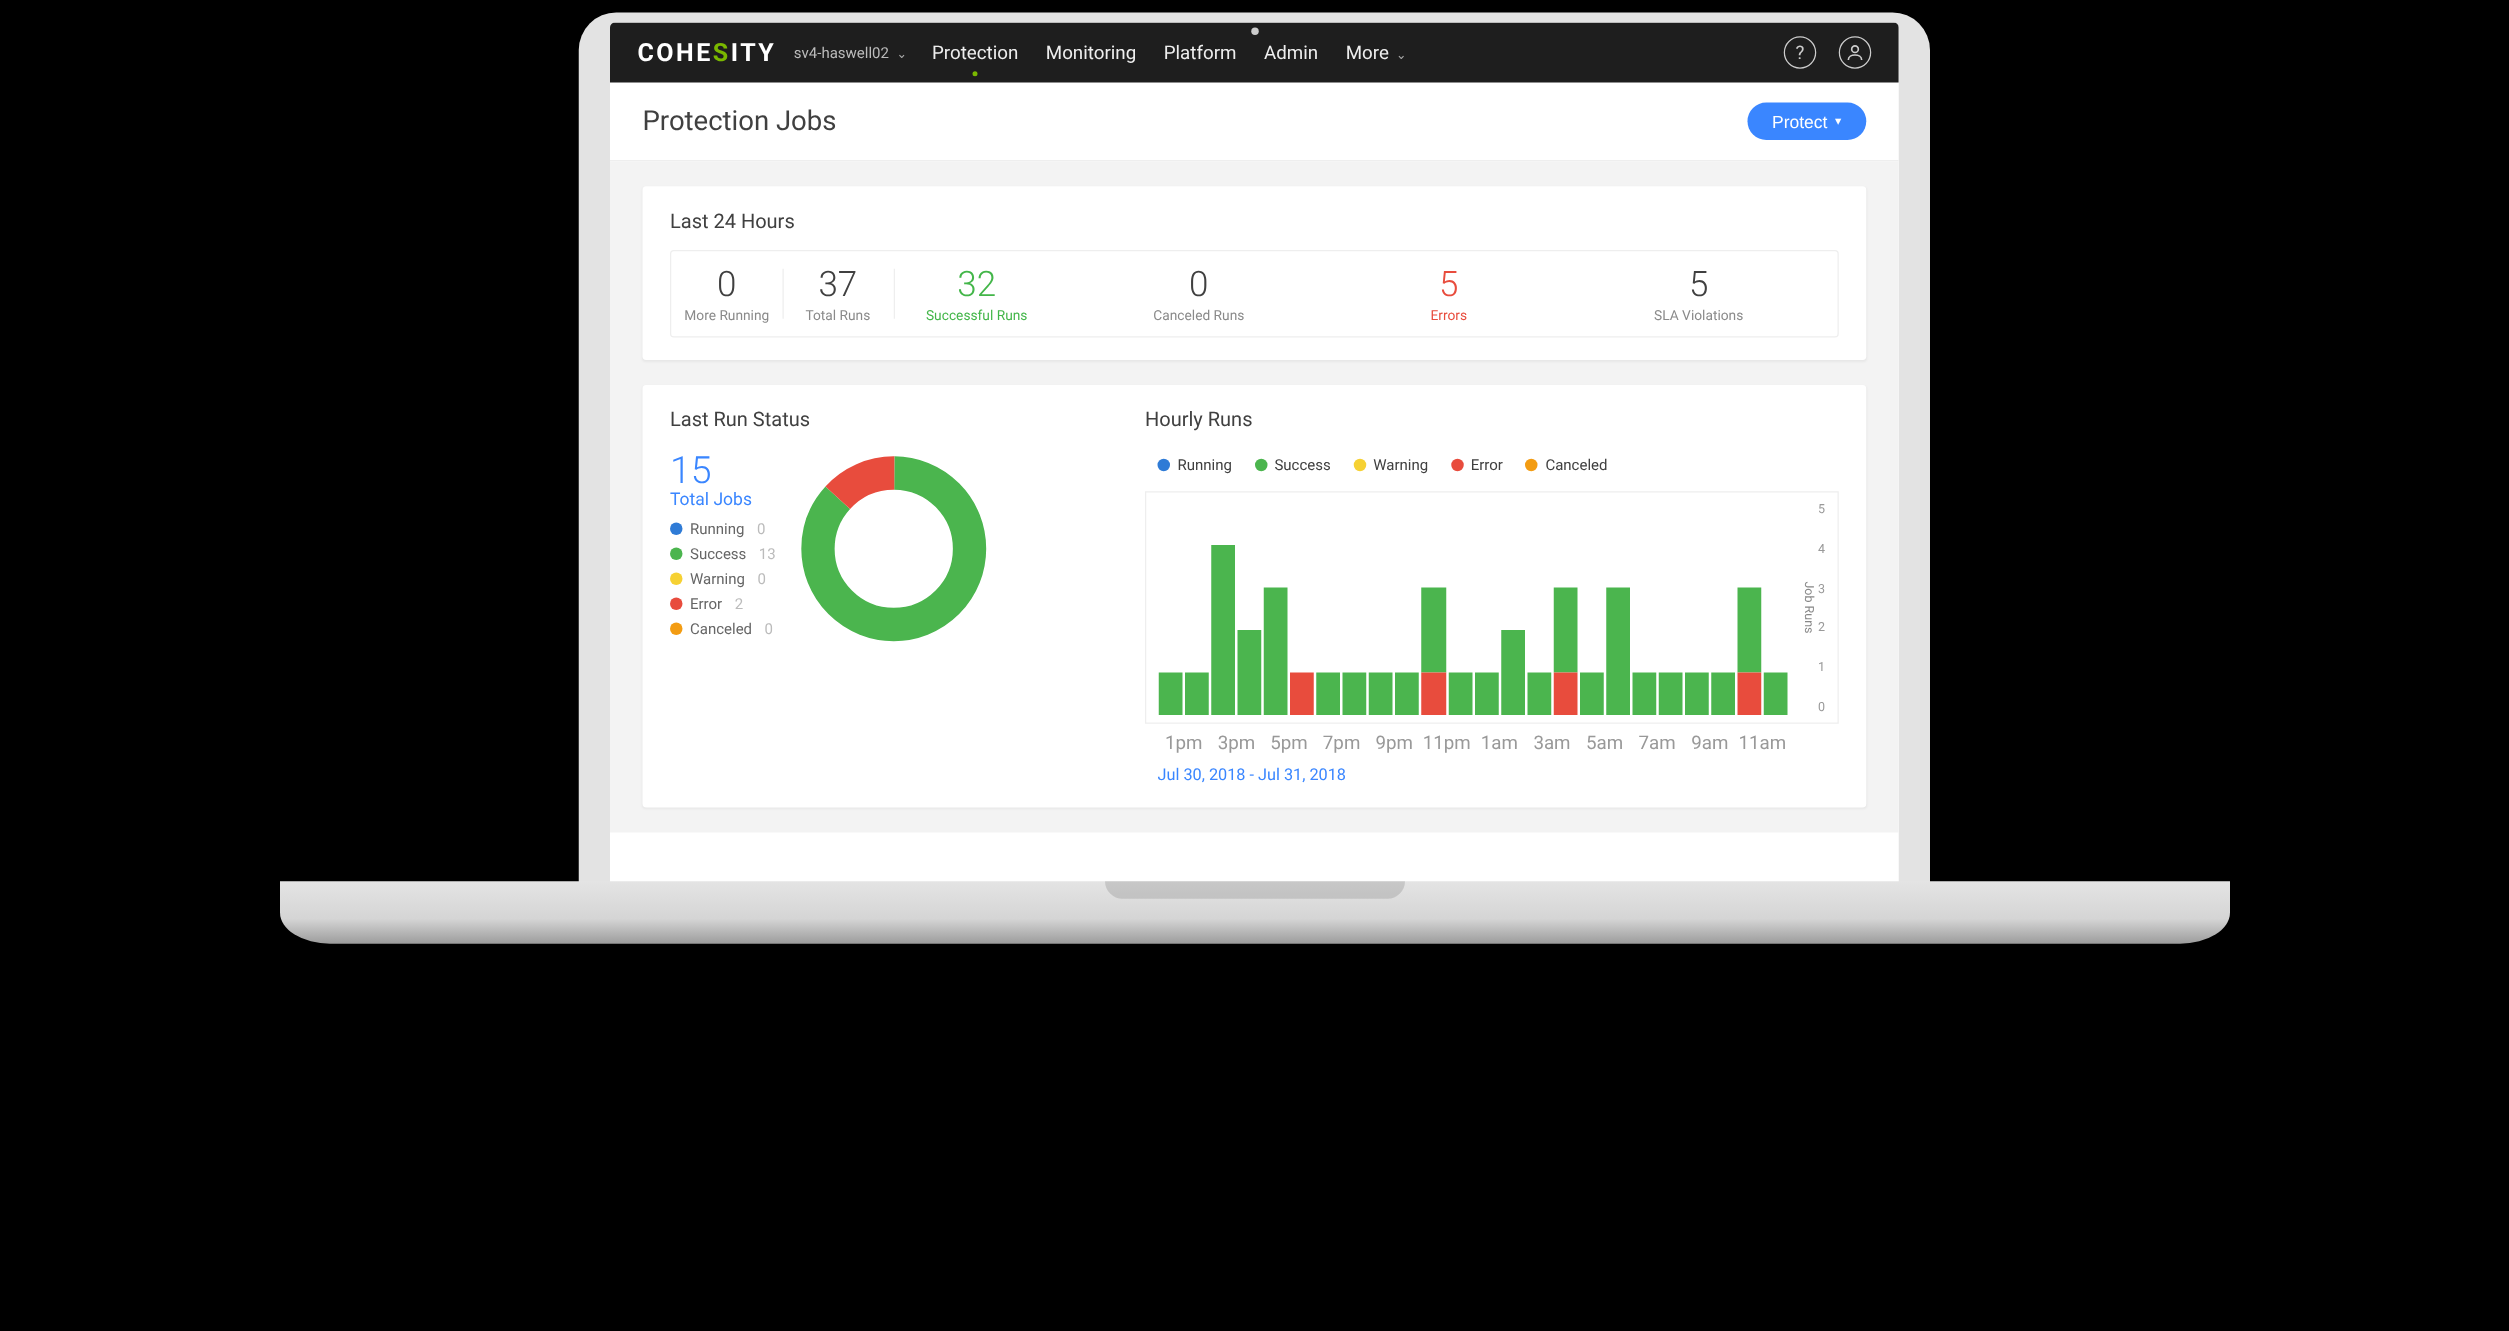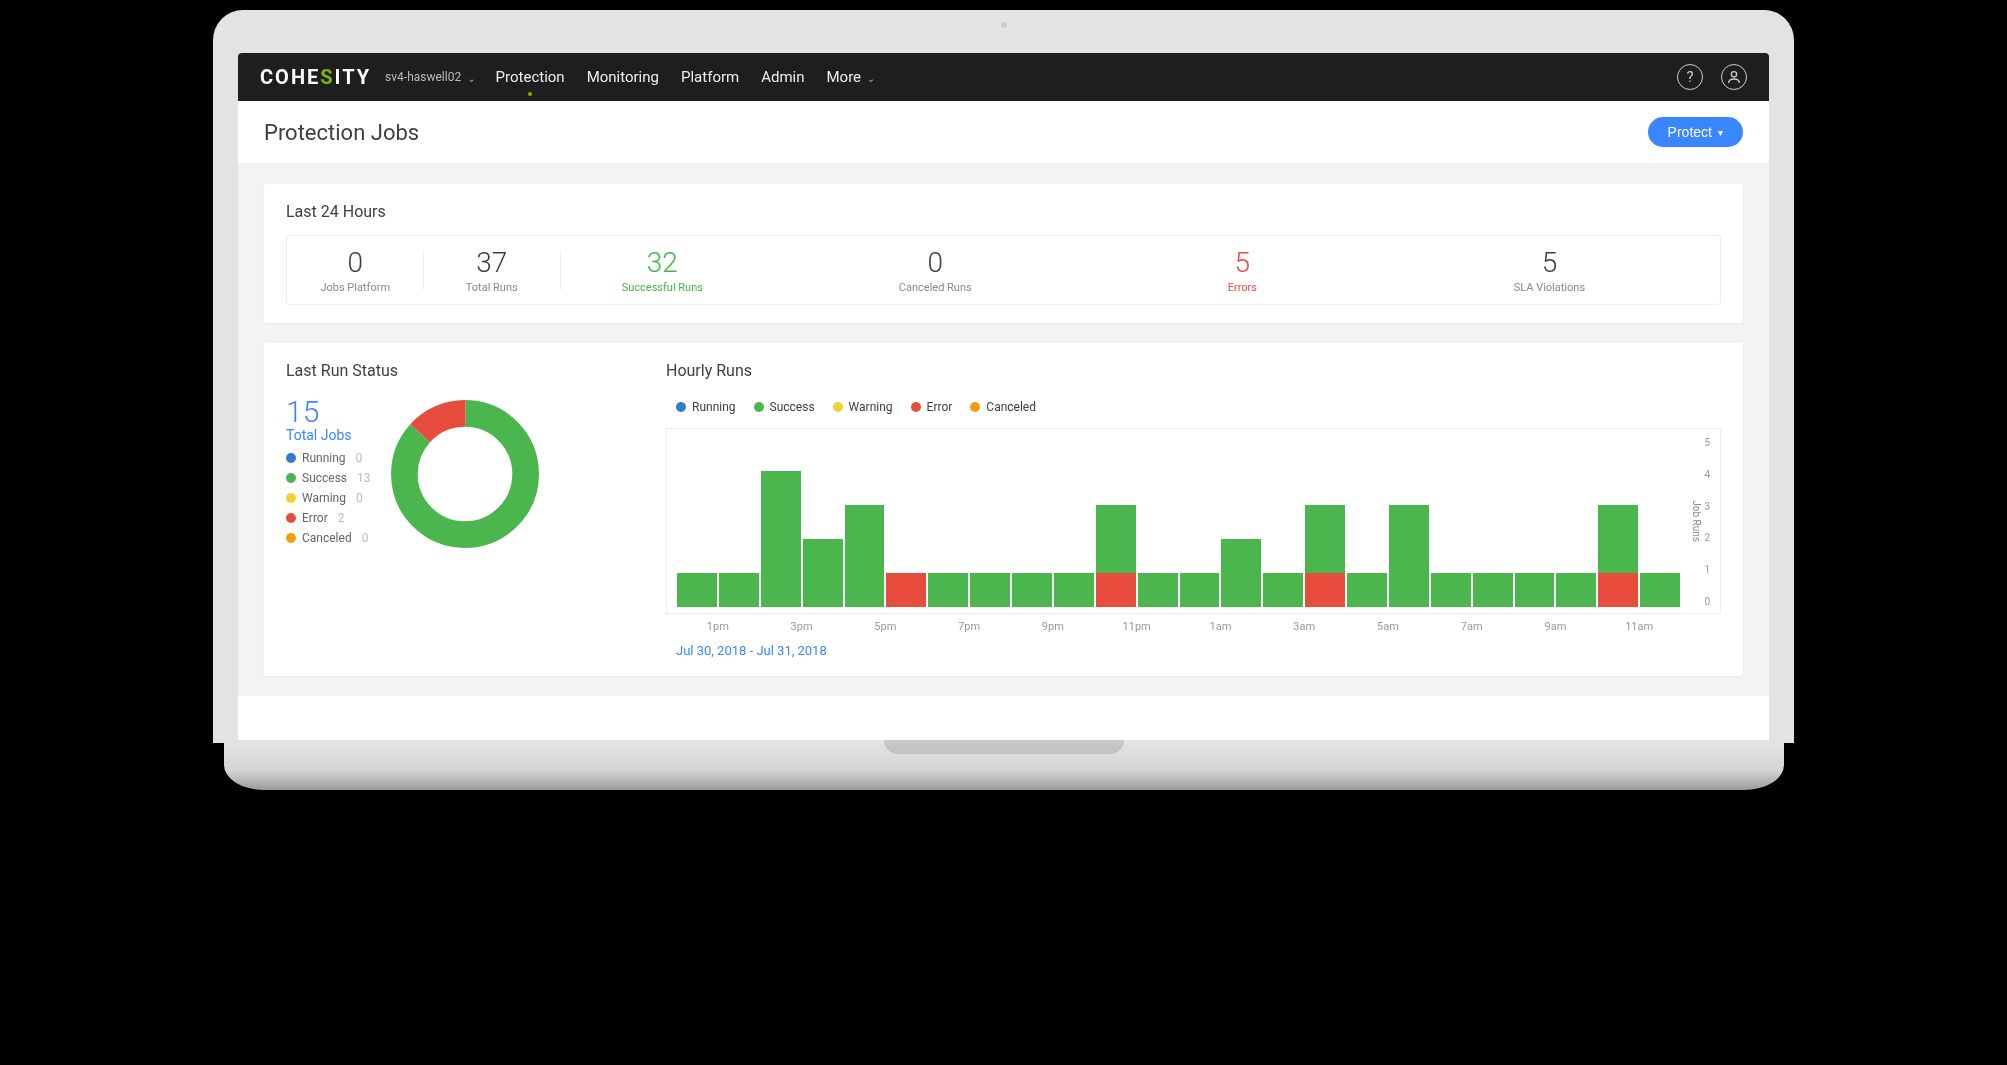--- a/index.html
+++ b/index.html
@@ -1,17 +1,17 @@
 <!DOCTYPE html>
 <html><head>
 <meta charset="utf-8">
 <style>
 * { box-sizing: border-box; margin: 0; padding: 0; }
 body { font-family: -apple-system, BlinkMacSystemFont, "Segoe UI", Roboto, Helvetica, Arial, sans-serif; background: #000; display: flex; justify-content: center; align-items: flex-start; padding: 10px; }
-.laptop-frame { background: #e3e3e3; border-radius: 30px 30px 0 0; padding: 43px 25px 0; width: 1581px; box-shadow: 0 5px 20px rgba(0,0,0,0.5); position: relative; }
+.laptop-frame { background: #e3e3e3; border-radius: 30px 30px 0 0; padding: 8px 25px 0; width: 1081px; box-shadow: 0 5px 20px rgba(0,0,0,0.5); position: relative; }
 .camera { position: absolute; top: 12px; left: 50%; transform: translateX(-50%); width: 6px; height: 6px; background: #ccc; border-radius: 50%; }
 .screen { background: #fff; border-radius: 4px 4px 0 0; overflow: hidden; min-height: 690px; }
 .laptop-base { width: 1560px; height: 50px; background: linear-gradient(to bottom, #e4e4e4 0%, #d5d5d5 60%, #9c9c9c 100%); border-radius: 0 0 40px 40px/0 0 25px 25px; margin-top: -3px; position: relative; }
 .laptop-base::before { content: ""; position: absolute; top: 0; left: 50%; transform: translateX(-50%); width: 240px; height: 14px; background: rgba(0,0,0,0.12); border-radius: 0 0 14px 14px; }
 
 .topbar { background: #1e1e1e; color: #fff; display: flex; align-items: center; padding: 0 22px; height: 48px; }
 .brand { font-size: 20px; font-weight: 700; letter-spacing: 2px; margin-right: 14px; }
 .brand .s-green { color: #7ab800; }
 .cluster { color: #bbb; font-size: 12px; margin-right: 20px; display: inline-flex; align-items: flex-end; gap: 4px; }
 .nav { display: flex; gap: 22px; font-size: 15px; }
@@ -56,21 +56,21 @@
 .leg-val { color: #bbb; margin-left: 4px; }
 
 .hr-legend { display: flex; gap: 18px; font-size: 12px; color: #404040; margin: 0 0 8px 10px; }
 .hr-legend .dot { width: 10px; height: 10px; }
 .chart-wrap { position: relative; border: 1px solid #eee; padding: 8px 40px 6px 10px; }
 .y-axis-label { position: absolute; right: 2px; top: 50%; transform: translateY(-50%) rotate(90deg); font-size: 10px; color: #888; }
 .bars { display: flex; align-items: flex-end; height: 170px; gap: 2px; }
 .bar-col { flex: 1; display: flex; flex-direction: column; justify-content: flex-end; height: 100%; }
 .seg { width: 100%; }
 .y-ticks { position: absolute; right: 10px; top: 8px; bottom: 6px; width: 22px; display: flex; flex-direction: column; justify-content: space-between; font-size: 10px; color: #999; text-align: right; }
-.x-ticks-row { display: flex; margin: 6px 40px 0 10px; font-size: 11px; color: #999; }
+.x-ticks-row { display: flex; margin: 6px 40px 0 10px; font-size: 15px; color: #999; }
 .x-tick { flex: 2; text-align: center; }
 .date-range { color: #3a86ff; font-size: 13px; margin: 10px 0 0 10px; cursor: pointer; }
 </style>
 </head>
 <body>
 
 <div class="laptop-wrap" style="display:flex;flex-direction:column;align-items:center;">
   <div class="laptop-frame">
     <div class="camera"></div>
     <div class="screen">
@@ -113,21 +113,21 @@
         </button>
       </div>
 
       <div class="content">
 
         <div class="card">
           <div class="card-title">Last 24 Hours</div>
           <div class="stats-row">
             <div class="stat">
               <div class="num">0</div>
-              <div class="lbl">Jobs Platform</div>
+              <div class="lbl">More Running</div>
             </div>
             <div class="stat">
               <div class="num">37</div>
               <div class="lbl">Total Runs</div>
             </div>
             <div class="stat green flex-15">
               <div class="num">32</div>
               <div class="lbl">Successful Runs</div>
             </div>
             <div class="stat plain flex-25">

